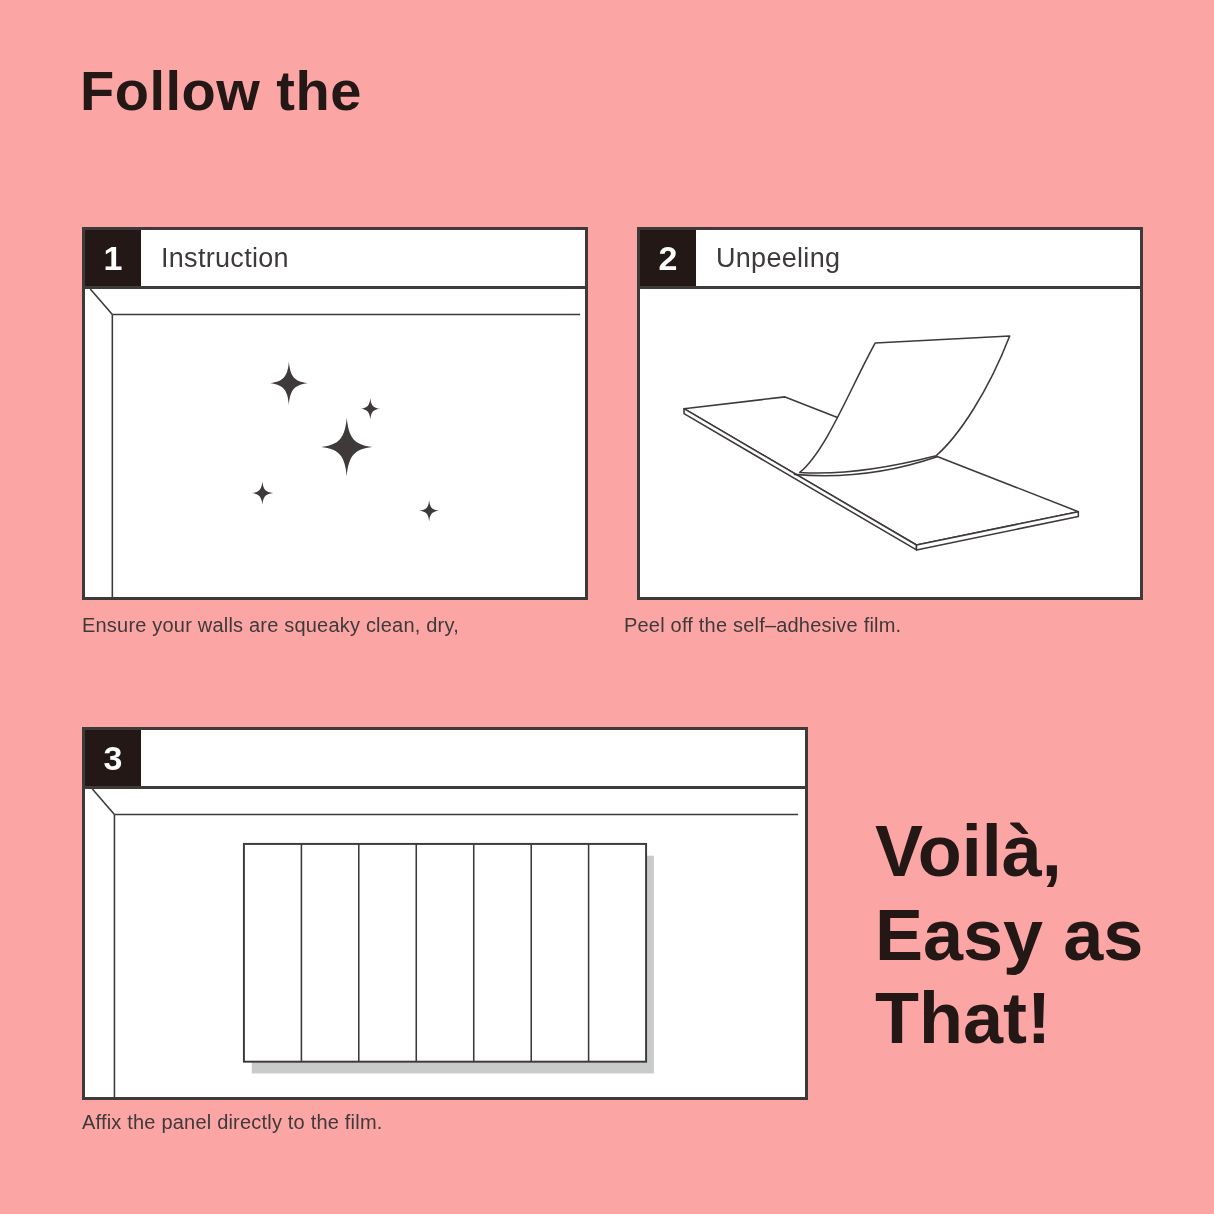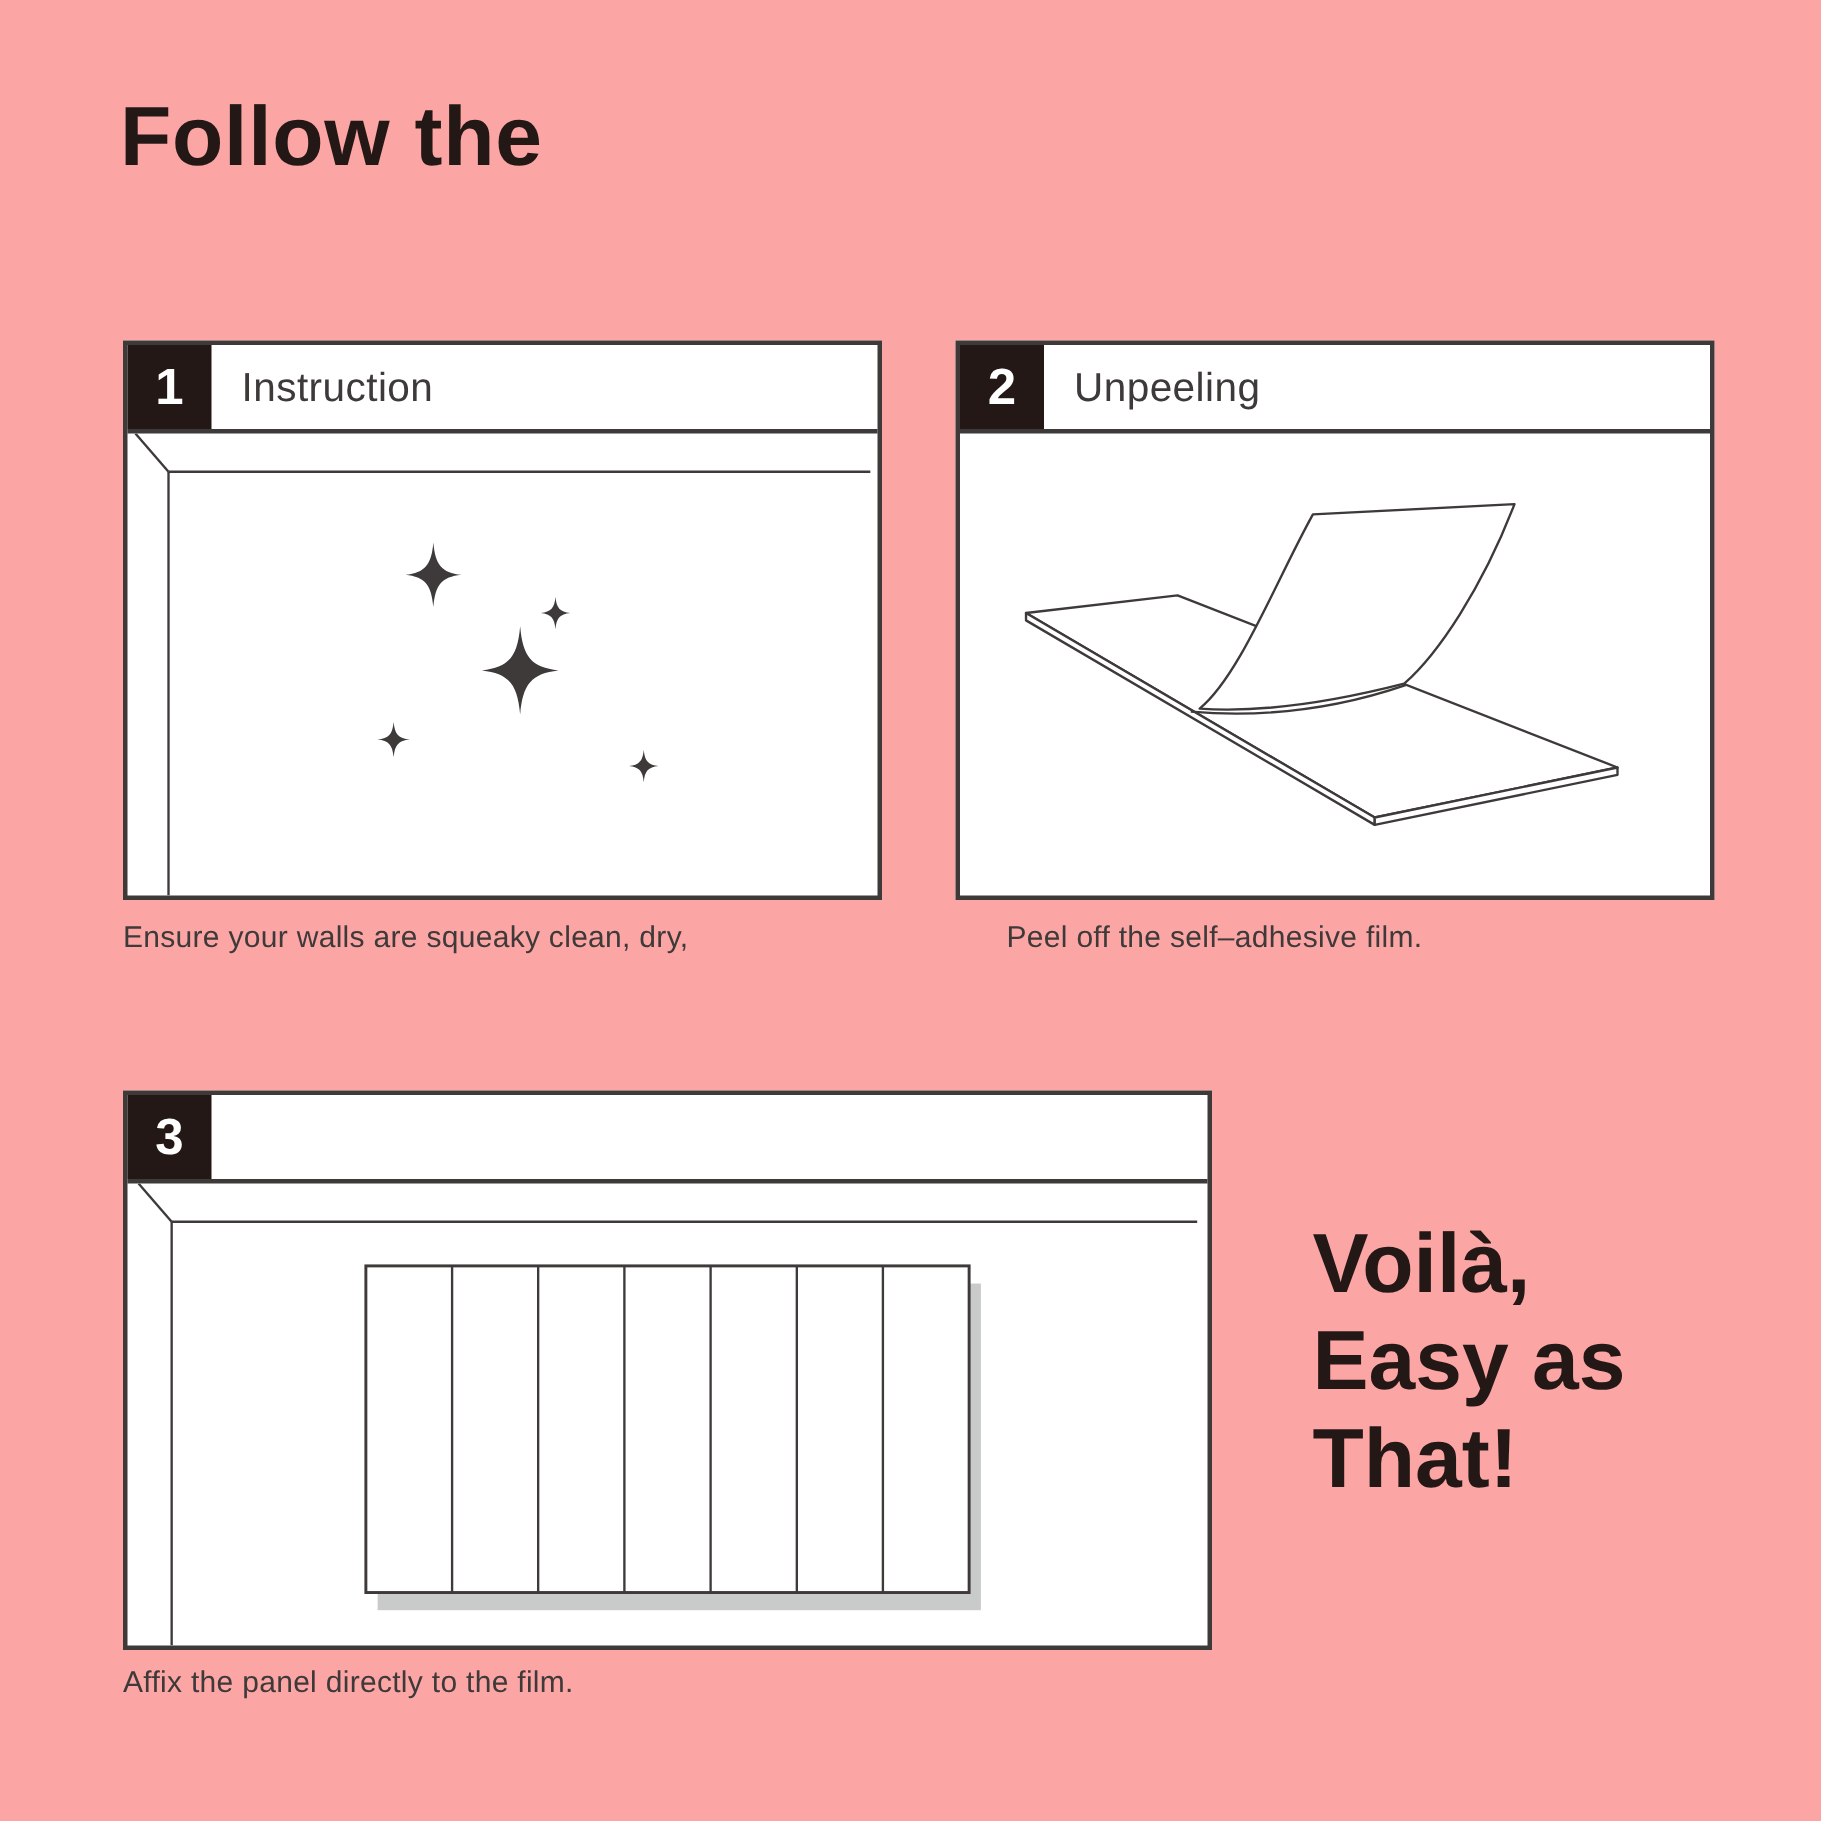--- a/index.html
+++ b/index.html
@@ -26,21 +26,21 @@
     display:flex;align-items:center;padding-left:20px;
     font-size:27px;color:#3e3a39;letter-spacing:.3px;
   }
   .step-content{position:relative;width:100%;height:calc(100% - 59px);}
   .step-content svg{position:absolute;left:0;top:0;width:100%;height:100%;display:block;}
   .caption{
     position:absolute;font-size:20px;line-height:1.26;color:#3e3a39;letter-spacing:.2px;
   }
   .outro{
     position:absolute;left:875px;top:810px;
-    font-size:56px;font-weight:bold;line-height:1.16;color:#231815;letter-spacing:0;
+    font-size:72px;font-weight:bold;line-height:1.16;color:#231815;letter-spacing:0;
   }
 </style>
 </head>
 <body>
 
 <div class="canvas">
 
   <div class="page-title">
     <div>Follow the</div>
   </div>
@@ -89,21 +89,21 @@
           <path d="M158,187 C185,165 210,100 235,55 L372,48 C350,105 320,150 297,170 C250,182 200,190 158,187 Z" fill="#ffffff"></path>
         </g>
       </svg>
     </div>
   </div>
 
   <div class="caption" style="left:82px;top:613px;width:545px">
     <div>Ensure your walls are squeaky clean, dry,</div>
   </div>
 
-  <div class="caption" style="left:671px;top:613px;width:506px">Peel off the self–adhesive film.</div>
+  <div class="caption" style="left:624px;top:613px;width:506px">Peel off the self–adhesive film.</div>
 
   <div class="step-box" style="left:82px;top:727px;width:726px;height:373px">
     <div class="step-header">
       <div class="step-num">3</div>
     </div>
     <div class="step-content">
       <svg viewBox="0 0 720 314">
         <g stroke="#3e3a39" stroke-width="1.6" fill="none">
           <line x1="0.5" y1="0" x2="23" y2="26"></line>
           <line x1="23" y1="26" x2="720" y2="26"></line>

